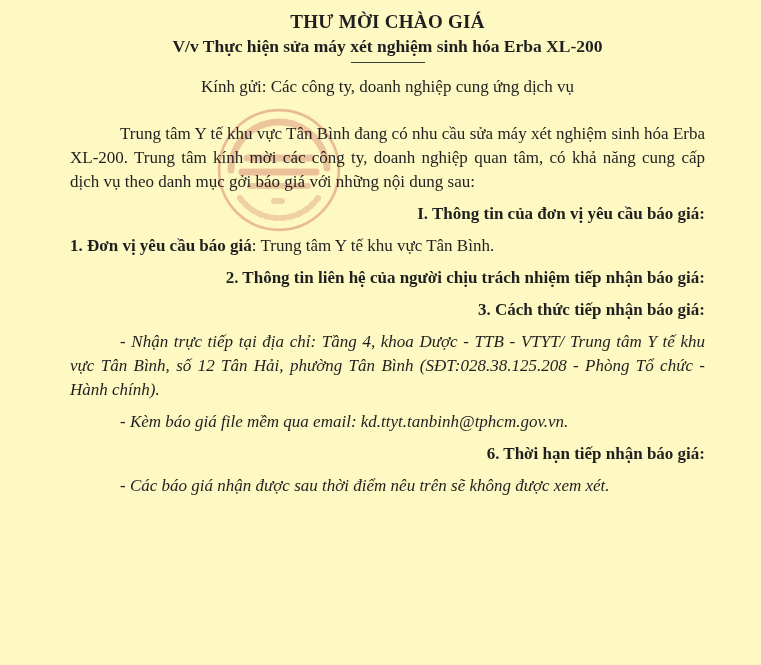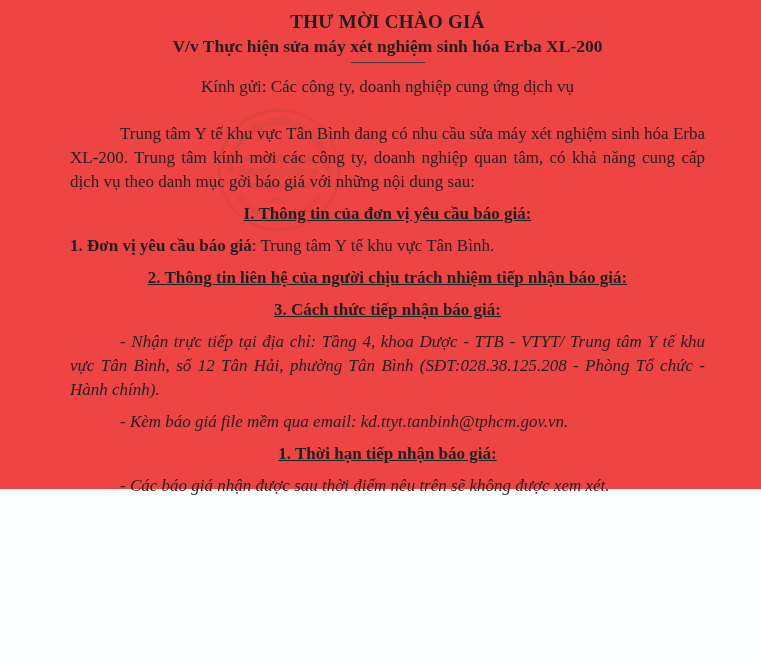--- a/index.html
+++ b/index.html
@@ -3,21 +3,21 @@
 <meta charset="utf-8">
 <style>
   html,body { margin:0; padding:0; }
   body {
     width:761px; height:665px;
     background:#fcfdfe;
     font-family:"Liberation Serif","DejaVu Serif",serif;
     color:#1f1f1f;
     overflow:hidden;
   }
-  .page { position:relative; width:761px; height:489px; background:#ef4444; }
+  .page { position:relative; width:761px; height:665px; background:#fef9c3; }
 
   
   .stamp {
     position:absolute; left:214px; top:106px;
     width:130px; height:132px;
     z-index:0; opacity:0.75;
     pointer-events:none;
   }
 
   .content { position:relative; z-index:1; }
@@ -25,21 +25,21 @@
   .header { padding:10px 48px 0 62px; text-align:center; }
   .title    { font-weight:bold; font-size:19px; line-height:24px; letter-spacing:0.3px; }
   .subtitle { font-weight:bold; font-size:17.5px; line-height:24px; }
   .divider  { width:74px; height:0; border-top:1.6px solid #3a3a3a; margin:4px auto 0 auto; }
   .salutation { font-size:17px; line-height:24px; margin-top:12px; }
 
   .bodytext { padding:0 48px 0 62px; font-size:17px; text-align:justify; }
   .bodytext p { margin:8px; line-height:24px; }
 
   .p-intro   { margin-top:23px !important; margin-left:30px; text-indent:50px; }
-  .p-heading { font-weight:bold; margin-top:6px !important; margin-left:80px; text-align:center;text-decoration:underline; }
+  .p-heading { font-weight:bold; margin-top:6px !important; margin-left:80px; text-align:right; }
   .p-item    { margin-top:6px !important; margin-left:80px; text-align:left; }
   .p-flush   { margin-top:2px !important; text-indent:83px; }
   .p-bullet  { margin-top:2px !important; margin-left:28px; text-indent:50px;font-style:italic; }
   .b { font-weight:bold; }
 </style>
 </head>
 <body>
 
 <div class="page">
 
@@ -76,19 +76,19 @@
       <p class="p-item"><span class="b">1. Đơn vị yêu cầu báo giá</span><span>: Trung tâm Y tế khu vực Tân Bình.</span></p>
 
       <p class="p-heading">2. Thông tin liên hệ của người chịu trách nhiệm tiếp nhận báo giá:</p>
 
 
       <p class="p-heading">3. Cách thức tiếp nhận báo giá:</p>
 
       <p class="p-bullet">- Nhận trực tiếp tại địa chỉ: Tầng 4, khoa Dược - TTB - VTYT/ Trung tâm Y tế khu vực Tân Bình, số 12 Tân Hải, phường Tân Bình (SĐT:028.38.125.208 - Phòng Tổ chức - Hành chính).</p>
       <p class="p-bullet">- Kèm báo giá file mềm qua email: kd.ttyt.tanbinh@tphcm.gov.vn.</p>
 
-      <p class="p-heading">1. Thời hạn tiếp nhận báo giá:</p>
+      <p class="p-heading">6. Thời hạn tiếp nhận báo giá:</p>
 
       <p class="p-bullet">- Các báo giá nhận được sau thời điểm nêu trên sẽ không được xem xét.</p>
 
     </div>
   </div>
 </div>
 
 </body></html>

